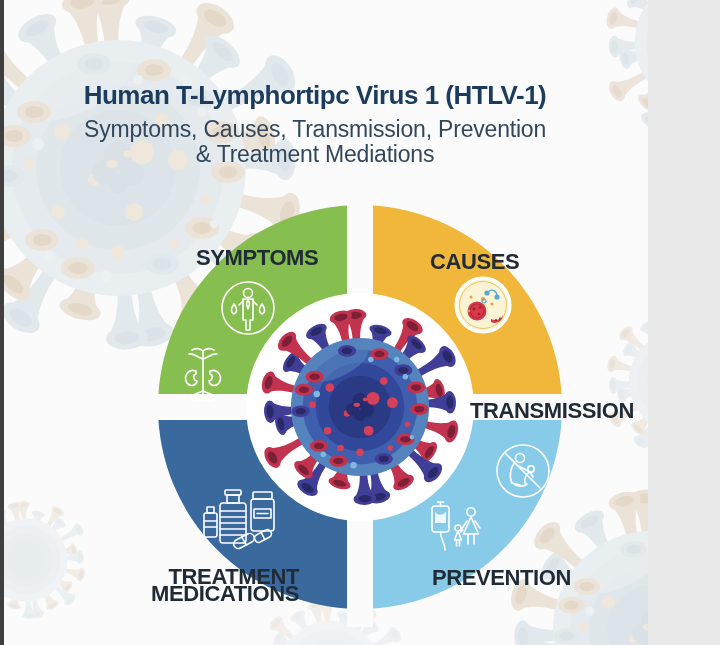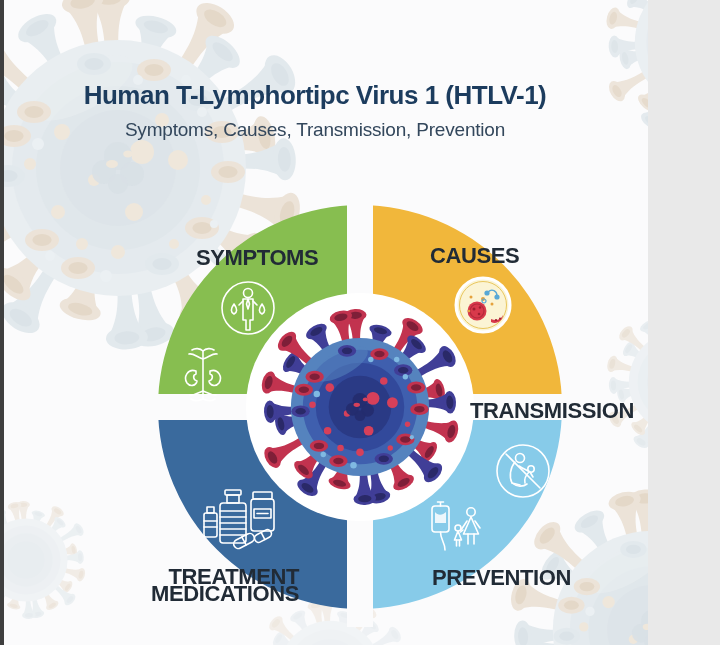--- a/index.html
+++ b/index.html
@@ -9,31 +9,31 @@
     font-family:"Liberation Sans","DejaVu Sans",sans-serif;
   }
   .edge-strip{position:absolute;left:0;top:0;width:4px;height:645px;background:#3f3f3f;z-index:9;}
   #bg-svg{position:absolute;left:0;top:0;z-index:0;}
   .header{position:absolute;left:0;right:18px;top:80px;text-align:center;z-index:3;}
   .title{
     font-size:26px;font-weight:700;letter-spacing:-0.5px;
     color:#1c3c5e;margin:0;line-height:30px;
   }
   .subtitle{
-    font-size:19px;font-weight:400;color:#33475c;letter-spacing:-0.2px;
+    font-size:23px;font-weight:400;color:#33475c;letter-spacing:-0.2px;
     margin:7px 0 0 0;line-height:25px;
   }
   #diagram{position:absolute;left:140px;top:187px;z-index:2;}
   #diagram .ln{fill:none;stroke:#ffffff;stroke-width:1.6;stroke-linecap:round;stroke-linejoin:round;}
   .ring-label{
     position:absolute;z-index:4;font-weight:700;font-size:22px;letter-spacing:-0.4px;
     color:#212b36;text-align:center;line-height:17px;
   }
   .lbl-symptoms{left:196px;top:249px;width:92px;}
-  .lbl-causes{left:430px;top:247px;width:80px;}
+  .lbl-causes{left:430px;top:253px;width:80px;}
   .lbl-transmission{left:470px;top:402px;width:125px;}
   .lbl-prevention{left:432px;top:569px;width:124px;}
   .lbl-treatment{left:149px;top:568px;width:150px;text-align:right;}
 </style>
 </head>
 <body>
 
 <div class="page">
 
   <svg id="bg-svg" width="720" height="645">
@@ -894,20 +894,21 @@
         <circle r="29" fill="#dde4e9"></circle>
       </g>
     </svg>
 
   <div class="edge-strip"></div>
 
   <div class="header">
     <h1 class="title">Human T-Lymphortipc Virus 1 (HTLV-1)</h1>
     <div class="subtitle">
       <div>Symptoms, Causes, Transmission, Prevention</div>
+      <div>&amp; Treatment Mediations</div>
     </div>
   </div>
 
   <svg id="diagram" width="440" height="440" viewBox="0 0 440 440">
 
     <path d="M 18,220 A 202,202 0 0 1 220,18 L 220,107 A 113,113 0 0 0 107,220 Z" fill="#87be50"></path>
     <path d="M 220,18 A 202,202 0 0 1 422,220 L 333,220 A 113,113 0 0 0 220,107 Z" fill="#f1b73b"></path>
     <path d="M 422,220 A 202,202 0 0 1 220,422 L 220,333 A 113,113 0 0 0 333,220 Z" fill="#87cbe9"></path>
     <path d="M 220,422 A 202,202 0 0 1 18,220 L 107,220 A 113,113 0 0 0 220,333 Z" fill="#3a6a9d"></path>
 

